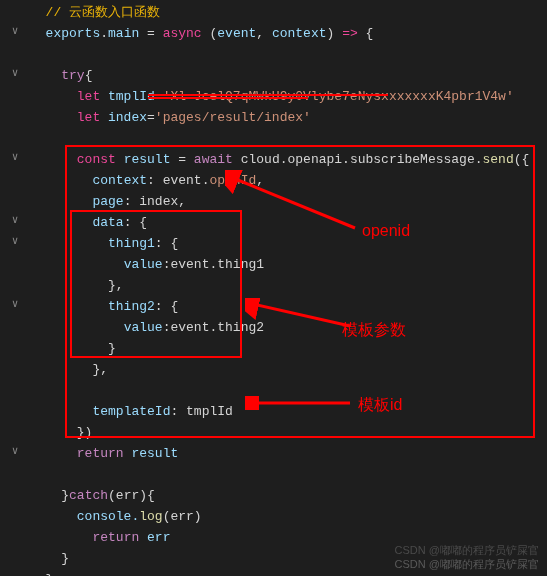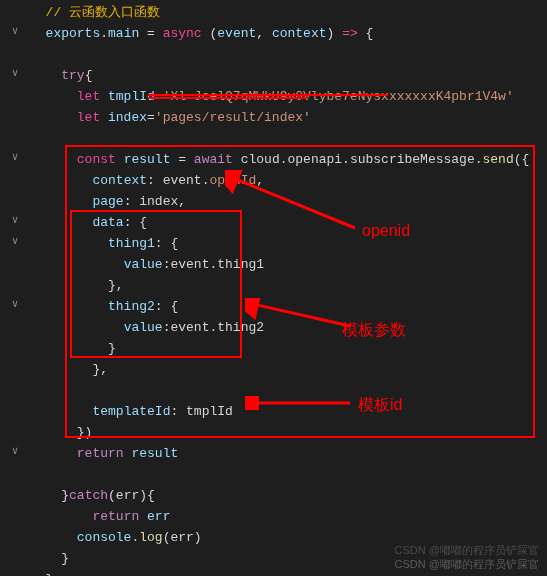--- a/index.html
+++ b/index.html
@@ -127,22 +127,22 @@
   <div class="line"><span class="indent">          </span><span class="property">thing2</span><span class="punct">: {</span></div>
   <div class="line"><span class="indent">            </span><span class="property">value</span><span class="punct">:event.thing2</span></div>
   <div class="line"><span class="indent">          </span><span class="punct">}</span></div>
   <div class="line"><span class="indent">        </span><span class="punct">},</span></div>
   <div class="line"></div>
   <div class="line"><span class="indent">        </span><span class="property">templateId</span><span class="punct">: tmplId</span></div>
   <div class="line"><span class="indent">      </span><span class="punct">})</span></div>
   <div class="line"><span class="indent">      </span><span class="keyword-ctrl">return</span><span class="variable"> result</span></div>
   <div class="line"></div>
   <div class="line"><span class="indent">    </span><span class="punct">}</span><span class="keyword-ctrl">catch</span><span class="punct">(err){</span></div>
+  <div class="line"><span class="indent">      </span><span class="variable">console.</span><span class="func">log</span><span class="punct">(err)</span></div>
   <div class="line"><span class="indent">        </span><span class="keyword-ctrl">return</span><span class="variable"> err</span></div>
-  <div class="line"><span class="indent">      </span><span class="variable">console.</span><span class="func">log</span><span class="punct">(err)</span></div>
   <div class="line"><span class="indent">    </span><span class="punct">}</span></div>
   <div class="line"><span class="indent">  </span><span class="punct">}</span></div>
 </div>
 
 <div class="strikethrough" style="top:94px; left:148px; width:240px;"></div>
 <div class="strikethrough" style="top:97px; left:148px; width:160px;"></div>
 
 <div class="red-box-outer" style="top:145px; left:65px; width:470px; height:293px;"></div>
 
 <div class="red-box-inner" style="top:210px; left:70px; width:172px; height:148px;"></div>

